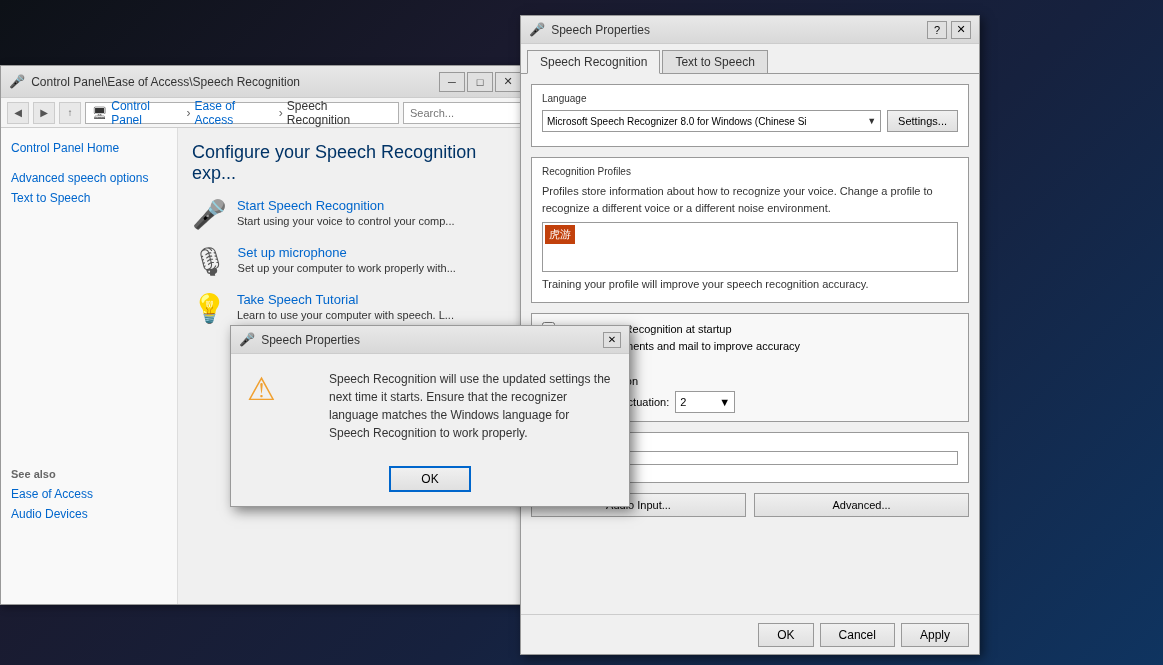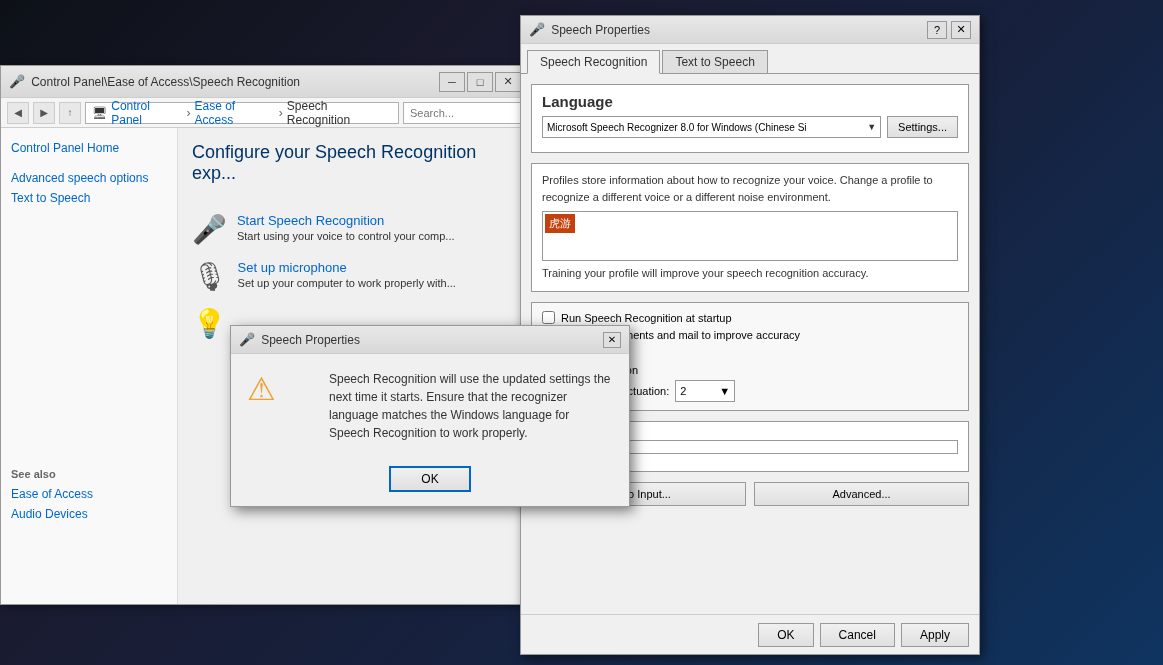--- a/index.html
+++ b/index.html
@@ -150,21 +150,21 @@
 
     .cp-main {
       flex: 1;
       padding: 14px;
       overflow: hidden;
     }
 
     .cp-main-title {
       font-size: 18px;
       color: #003366;
-      margin-bottom: 29px;
+      margin-bottom: 14px;
       font-weight: normal;
     }
 
     .cp-task {
       display: flex;
       align-items: flex-start;
       margin-bottom: 14px;
       gap: 10px;
     }
 
@@ -259,22 +259,22 @@
     }
 
     .sp-group {
       border: 1px solid #999;
       padding: 8px 10px;
       margin-bottom: 10px;
       background: white;
     }
 
     .sp-group-label {
-      font-size: 15px;
-      font-weight: 700;
+      font-size: 10px;
+      font-weight: 400;
       color: #333;
       margin-bottom: 6px;
     }
 
     .sp-row {
       display: flex;
       align-items: center;
       gap: 6px;
       margin-bottom: 6px;
     }
@@ -577,20 +577,24 @@
       <div class="cp-task">
         <div class="task-icon">🎙</div>
         <div class="task-content">
           <div class="task-title">Set up microphone</div>
           <div class="task-desc">Set up your computer to work properly with...</div>
         </div>
       </div>
 
       <div class="cp-task">
         <div class="task-icon">💡</div>
+        <div class="task-content">
+          <div class="task-title">Take Speech Tutorial</div>
+          <div class="task-desc">Learn to use your computer with speech. L...</div>
+        </div>
       </div>
     </div>
   </div>
 </div>
 
 <div class="sp-dialog">
   <div class="sp-titlebar">
     <span class="sp-title-icon">🎤</span>
     <span class="sp-title-text">Speech Properties</span>
     <div class="sp-win-controls">
@@ -611,20 +615,21 @@
       <div class="sp-row">
         <div class="sp-dropdown">
           <span style="font-size:10px;overflow:hidden;white-space:nowrap;max-width:260px">Microsoft Speech Recognizer 8.0 for Windows (Chinese Simplife...</span>
           <span class="sp-dropdown-arrow">▼</span>
         </div>
         <button class="sp-btn">Settings...</button>
       </div>
     </div>
 
     <div class="sp-group">
+      <div class="sp-group-label">Recognition Profiles</div>
       <div style="display:flex; gap:8px;">
         <div style="flex:1">
           <p class="profile-text">Profiles store information about how to recognize your voice. Change a profile to recognize a different voice or a different noise environment.</p>
           <div class="profile-list">
             <span class="profile-item">虎游</span>
           </div>
           <p class="train-text">Training your profile will improve your speech recognition accuracy.</p>
         </div>
       </div>
     </div>

